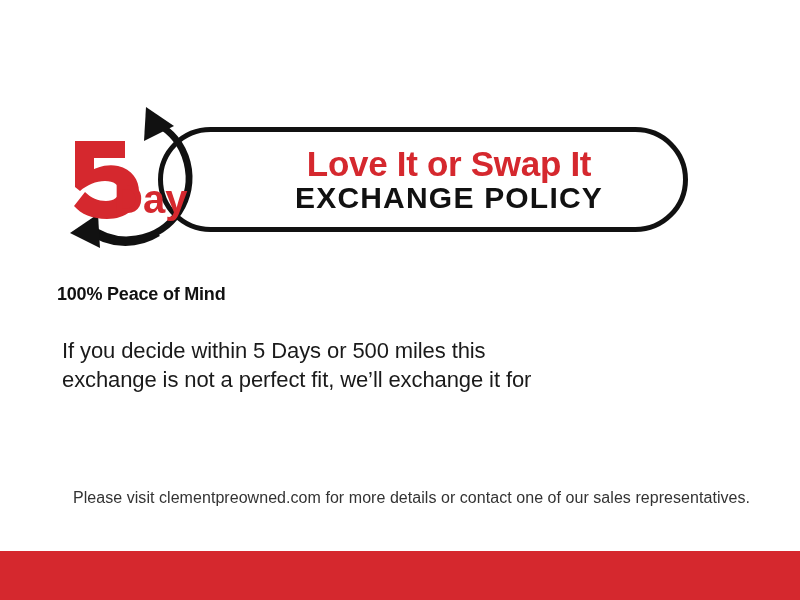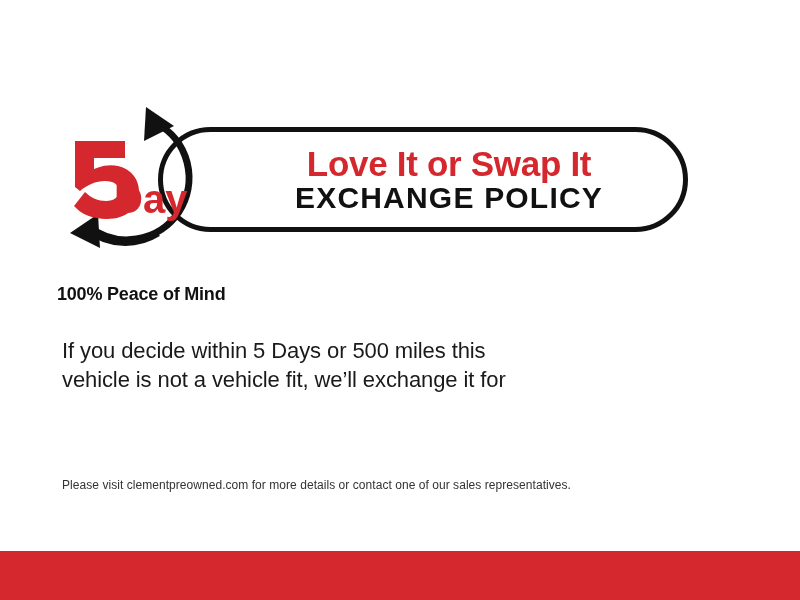--- a/index.html
+++ b/index.html
@@ -103,24 +103,24 @@
     line-height: 1.30;
     letter-spacing: -0.1px;
     margin: 0;
   }
   #body-copy span { display: block; white-space: nowrap; }
 
   #fine-print {
     position: absolute;
     left: 62px;
     top: 478px;
-    font-size: 12px;
+    font-size: 16px;
     color: #333333;
     letter-spacing: 0.05px;
-    margin: 0;
+    margin: 11px;
     white-space: nowrap;
   }
 
   
   #bottom-bar {
     position: absolute;
     left: 0;
     top: 551px;
     width: 800px;
     height: 49px;
@@ -166,20 +166,20 @@
         <text x="66" y="113" font-family="'Liberation Sans', sans-serif" font-size="40" font-weight="bold" fill="#D5282E" aria-label="Day">Day</text>
       </svg>
     </div>
 
   </div>
 
   <div id="headline">100% Peace of Mind</div>
 
   <div id="body-copy">
     <span>If you decide within 5 Days or 500 miles this</span>
-    <span>vehicle is not a vehicle fit, we’ll exchange it for</span>
+    <span>exchange is not a perfect fit, we’ll exchange it for</span>
   </div>
 
   <div id="fine-print">Please visit clementpreowned.com for more details or contact one of our sales representatives.</div>
 
   <div id="bottom-bar" style="background: rgb(213, 40, 46);"></div>
 
 </div>
 
 </body></html>

